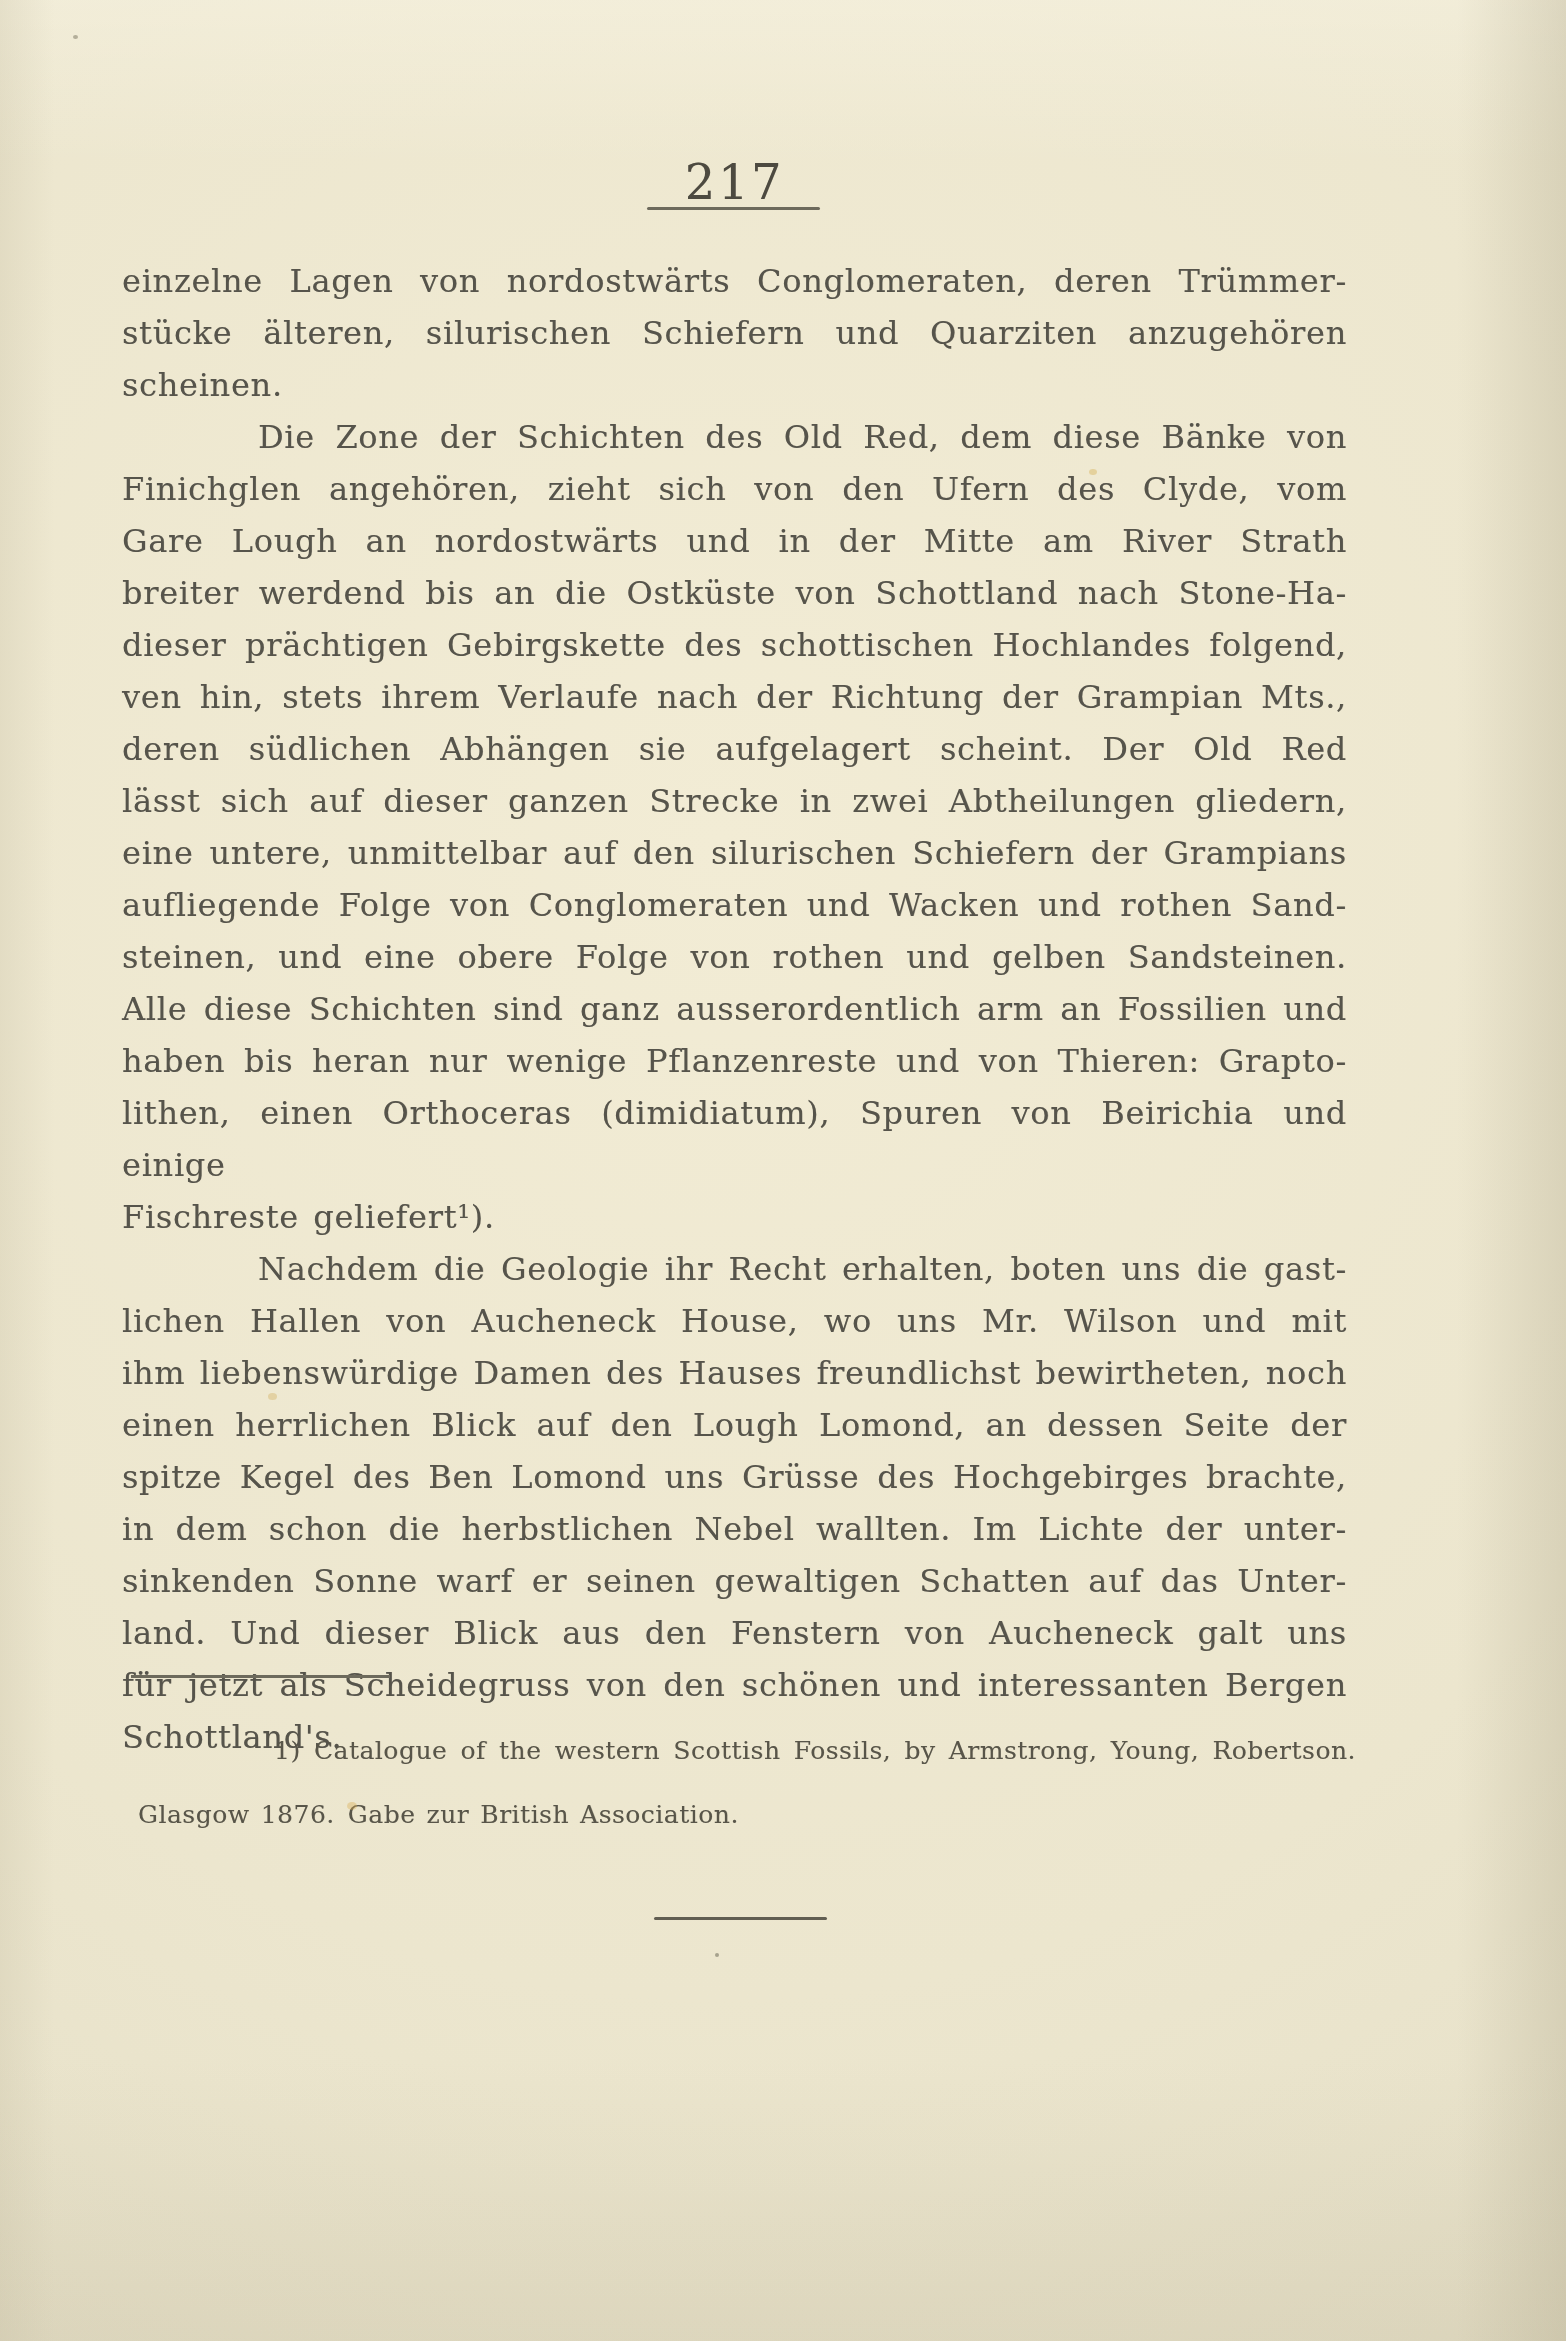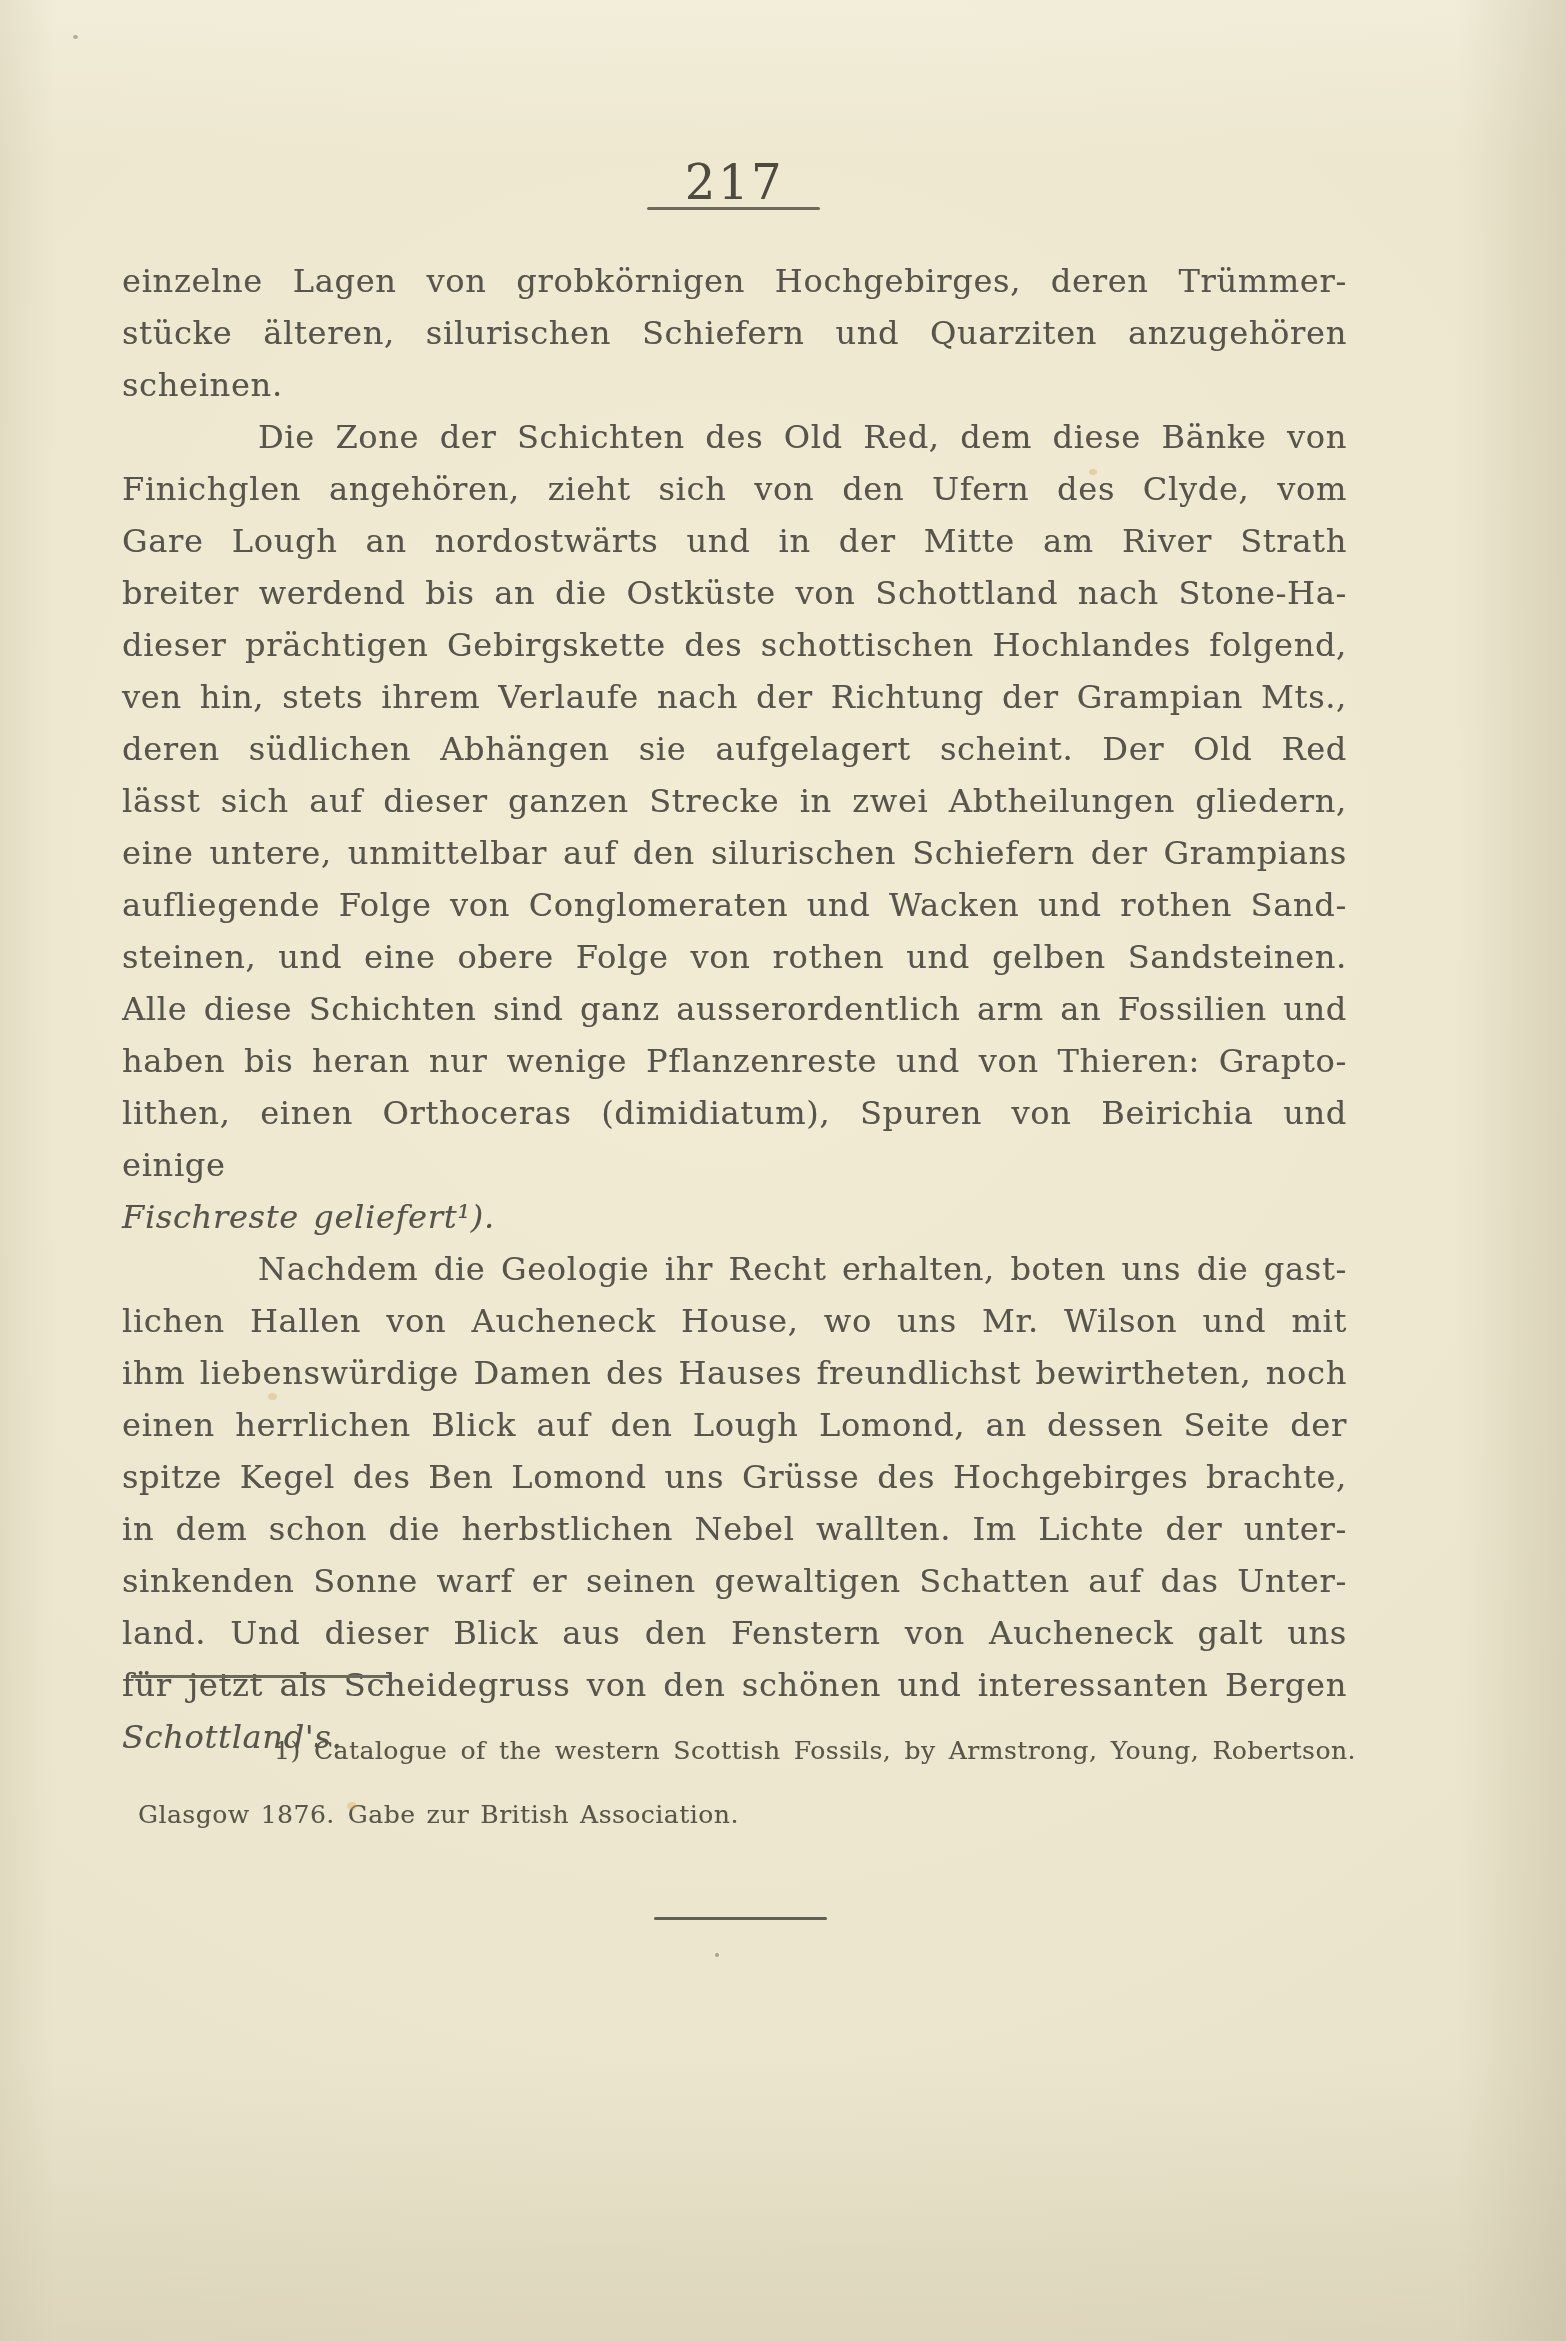--- a/index.html
+++ b/index.html
@@ -56,21 +56,21 @@
     word-spacing: 3.5px;
     text-shadow: 0.3px 0.3px 0.6px rgba(86,84,75,0.32);
   }
   .line {
     line-height: 52px;
     white-space: normal;
     text-align: justify;
     text-align-last: justify;
   }
   .line.indent { text-indent: 136px; }
-  .line.last { text-align-last: left; font-style: italic; }
+  .line.last { text-align-last: left; }
 
   
   .footnote-rule {
     position: absolute;
     top: 1675px;
     left: 131px;
     width: 259px;
     height: 2.6px;
     background: #6d6a5c;
   }
@@ -118,21 +118,21 @@
 </style>
 </head>
 <body>
 
 <div class="page">
 
   <div class="page-number">217</div>
   <div class="page-number-rule"></div>
 
   <div class="body-text">
-    <div class="line">einzelne Lagen von grobkörnigen Hochgebirges, deren Trümmer-</div>
+    <div class="line">einzelne Lagen von nordostwärts Conglomeraten, deren Trümmer-</div>
     <div class="line">stücke älteren, silurischen Schiefern und Quarziten anzugehören scheinen.</div>
     <div class="line indent">Die Zone der Schichten des Old Red, dem diese Bänke von</div>
     <div class="line">Finichglen angehören, zieht sich von den Ufern des Clyde, vom</div>
     <div class="line">Gare Lough an nordostwärts und in der Mitte am River Strath</div>
     <div class="line">breiter werdend bis an die Ostküste von Schottland nach Stone-Ha-</div>
     <div class="line">dieser prächtigen Gebirgskette des schottischen Hochlandes folgend,</div>
     <div class="line">ven hin, stets ihrem Verlaufe nach der Richtung der Grampian Mts.,</div>
     <div class="line">deren südlichen Abhängen sie aufgelagert scheint.  Der Old Red</div>
     <div class="line">lässt sich auf dieser ganzen Strecke in zwei Abtheilungen gliedern,</div>
     <div class="line">eine untere, unmittelbar auf den silurischen Schiefern der Grampians</div>

